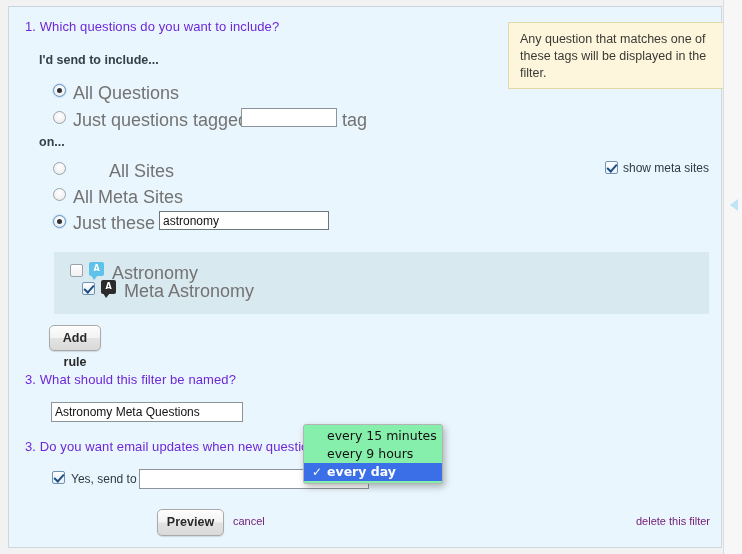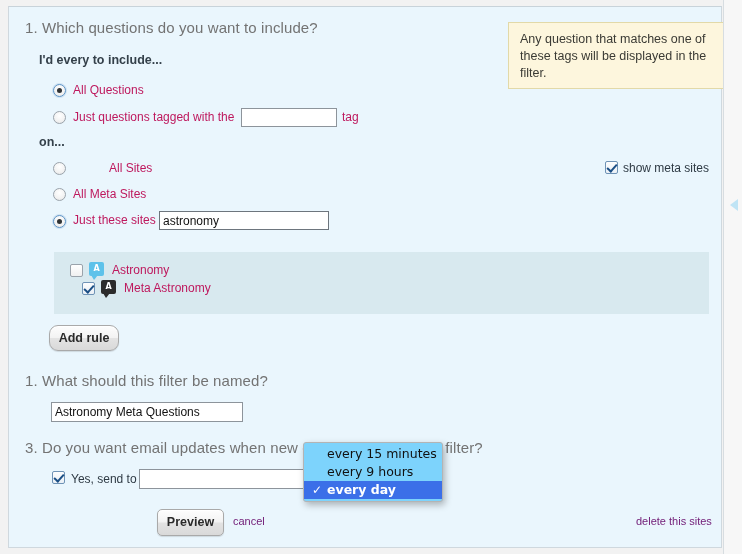--- a/index.html
+++ b/index.html
@@ -51,36 +51,36 @@
     width: 0;
     height: 0;
     border-top: 6px solid transparent;
     border-bottom: 6px solid transparent;
     border-right: 8px solid #bfe4f5;
   }
 
   
   .q-title {
     position: absolute;
-    font-size: 15px;
+    font-size: 13px;
+    color: #6d28d9;
+    letter-spacing: 0.1px;
+    white-space: nowrap;
+  }
+  .bold-label {
+    position: absolute;
+    font-size: 12.5px;
+    font-weight: bold;
+    color: #34404a;
+    white-space: nowrap;
+  }
+  .plain {
+    position: absolute;
+    font-size: 18px;
     color: #737373;
-    letter-spacing: 0.1px;
-    white-space: nowrap;
-  }
-  .bold-label {
-    position: absolute;
-    font-size: 12.5px;
-    font-weight: bold;
-    color: #34404a;
-    white-space: nowrap;
-  }
-  .plain {
-    position: absolute;
-    font-size: 12px;
-    color: #be185d;
     white-space: nowrap;
   }
   .small-plain {
     position: absolute;
     font-size: 12px;
     color: #2e3a44;
     white-space: nowrap;
   }
 
   
@@ -258,23 +258,23 @@
     color: #701a75;
     text-decoration: none;
     white-space: nowrap;
     cursor: pointer;
   }
 
   
   .dropdown {
     position: absolute;
     left: 303px;
-    top: 442px;
+    top: 424px;
     width: 140px;
-    background: #7dd3fc;
+    background: #86efac;
     border: 1px solid #b4b4b4;
     border-radius: 3px;
     box-shadow: 2px 3px 7px rgba(0,0,0,0.28);
     padding: 2px 0 2px 0;
     box-sizing: border-box;
   }
   .dd-item {
     position: relative;
     height: 18px;
     line-height: 18px;
@@ -299,21 +299,21 @@
 </style>
 </head>
 <body>
 
 <div id="root">
 
   <div class="panel">
 
     <div class="q-title" style="left:16px; top:12px;">1. Which questions do you want to include?</div>
 
-    <div class="bold-label" style="left:30px; top:46px;">I'd every to include...</div>
+    <div class="bold-label" style="left:30px; top:46px;">I'd send to include...</div>
 
     <div class="radio checked" style="left:44px; top:77px;"></div>
     <div class="plain" style="left:64px; top:76px;">All Questions</div>
 
     <div class="radio" style="left:44px; top:104px;"></div>
     <div class="plain" style="left:64px; top:103px;">Just questions tagged with the</div>
     <input class="tinput" style="left: 232px; top: 101px; width: 96px; height: 19px;" value="">
     <div class="plain" style="left:333px; top:103px;">tag</div>
 
     <div class="bold-label" style="left:30px; top:128px;">on...</div>
@@ -346,37 +346,37 @@
         <div class="cbox checked" style="left:0px; top:0px;"></div>
         <div class="site-icon icon-meta" style="left:19px; top:-2px;">
           <span>A</span>
           <span class="tail"></span>
         </div>
         <div class="plain" style="left:42px; top:-1px;">Meta Astronomy</div>
       </div>
 
     </div>
 
-    <div class="btn-grey" style="left:40px; top:318px; width:70px; height:26px; line-height:24px;border-radius:9px;">Add rule</div>
-
-    <div class="q-title" style="left:16px; top:365px;">1. What should this filter be named?</div>
+    <div class="btn-grey" style="left:40px; top:318px; width:52px; height:26px; line-height:24px;">Add rule</div>
+
+    <div class="q-title" style="left:16px; top:365px;">3. What should this filter be named?</div>
     <input class="tinput" style="left: 42px; top: 395px; width: 192px; height: 20px;" value="Astronomy Meta Questions">
 
     <div class="q-title" style="left:16px; top:432px;">3. Do you want email updates when new questions match this filter?</div>
 
     <div class="cbox checked" style="left:43px; top:464px;"></div>
     <div class="small-plain" style="left:62px; top:465px;">Yes, send to</div>
     <input class="tinput" style="left: 130px; top: 462px; width: 230px; height: 20px;" value="">
 
 
     <div class="btn-grey" style="left:148px; top:502px; width:67px; height:27px; line-height:25px;">Preview</div>
 
     <a class="link" style="left:224px; top:508px;">cancel</a>
 
-    <a class="link" style="left:627px; top:508px;">delete this sites</a>
+    <a class="link" style="left:627px; top:508px;">delete this filter</a>
 
     <div class="tooltip">Any question that matches one of these tags will be displayed in the filter.</div>
 
   </div>
 
   <div class="dropdown">
     <div class="dd-item">
       <span class="dd-check"></span>
       <span>every 15 minutes</span>
     </div>

